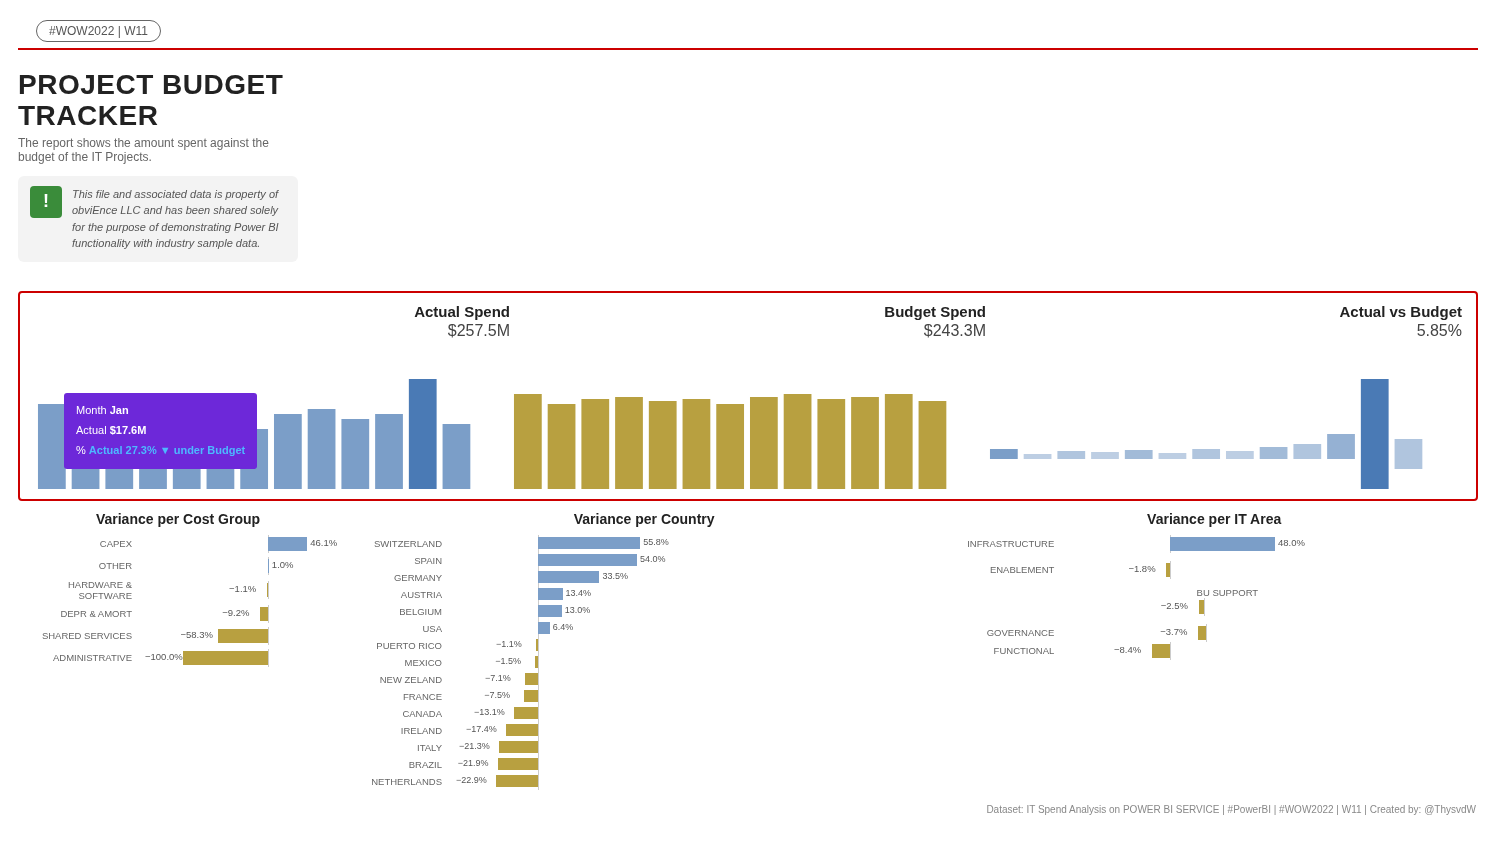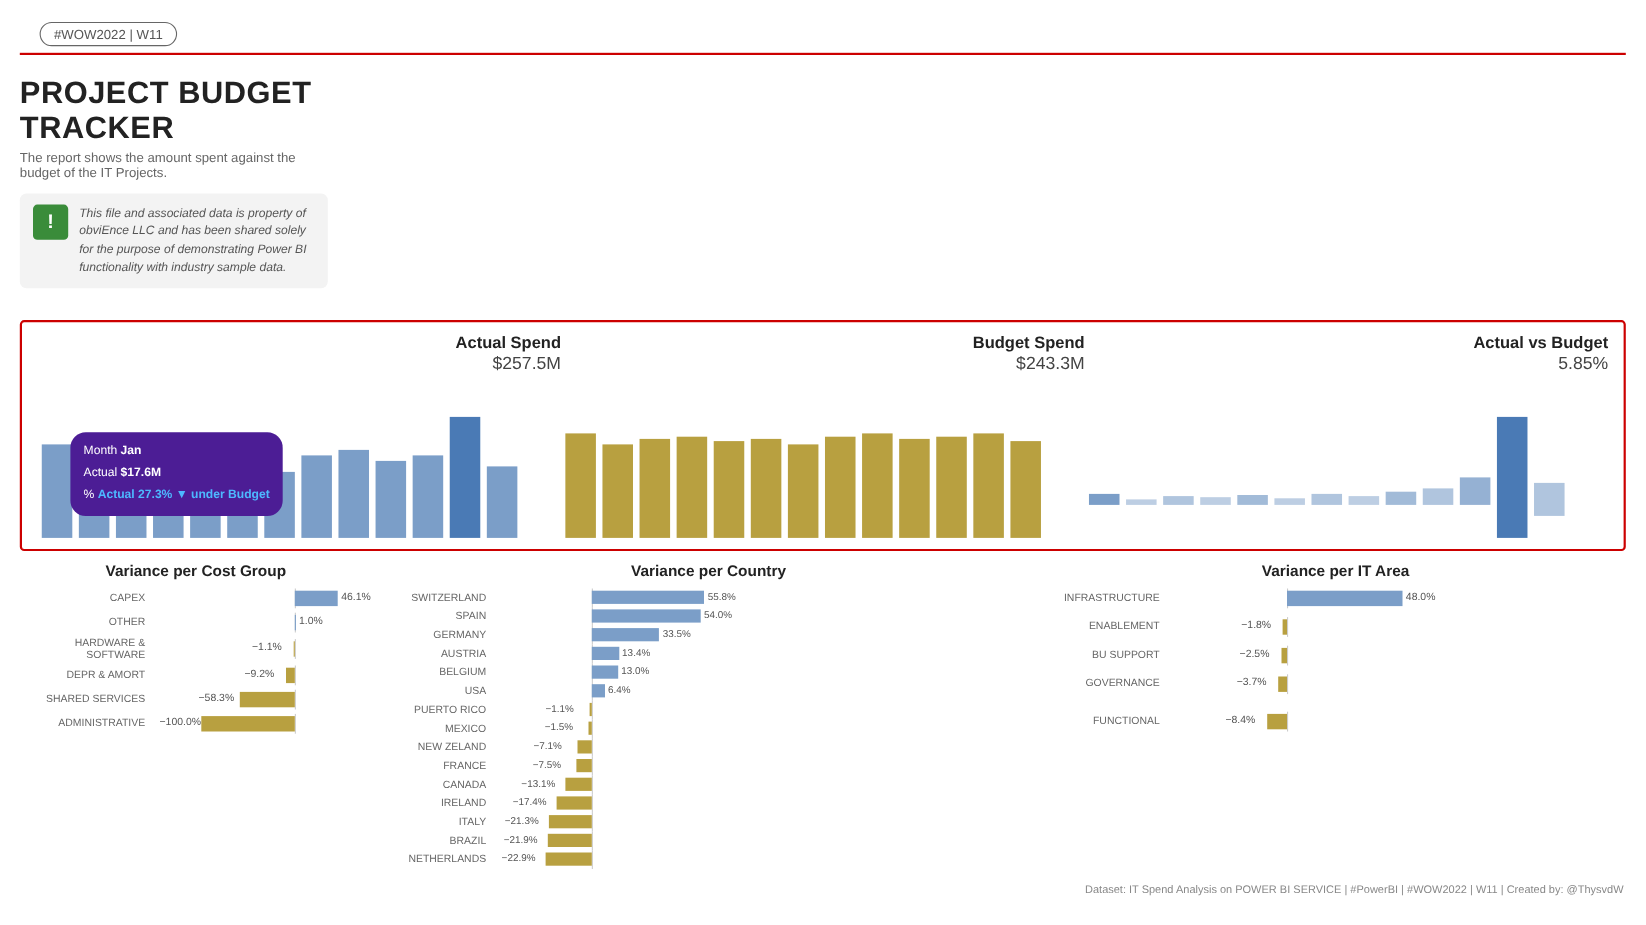--- a/index.html
+++ b/index.html
@@ -119,24 +119,24 @@
       display: flex;
       align-items: flex-end;
       justify-content: center;
       gap: 2px;
       position: relative;
     }
 
     
     .tooltip-box {
       position: absolute;
-      background: #4c1d95;
+      background: #6d28d9;
       color: white;
       padding: 8px 12px;
-      border-radius: 14px;
+      border-radius: 3px;
       font-size: 11px;
       line-height: 1.8;
       left: 30px;
       bottom: 20px;
       z-index: 10;
       white-space: nowrap;
     }
     .tooltip-box strong {
       font-weight: 700;
     }
@@ -522,29 +522,29 @@
           </div>
         </div>
         <div class="h-bar-row" style="margin-bottom: 8px;">
           <div class="it-bar-label">ENABLEMENT</div>
           <div style="position: relative; width: 240px; height: 18px;">
             <div style="position: absolute; left: 110px; top: 0px; bottom: 0px; width: 1px; background: rgb(204, 204, 204);"></div>
             <div style="position: absolute; left: 106.073px; top: 2px; height: 14px; width: 3.92727px; background: rgb(184, 160, 64);"></div>
             <div style="position: absolute; left: 68.0727px; top: 2px; font-size: 9.5px; color: rgb(85, 85, 85);">−1.8%</div>
           </div>
         </div>
-        <div class="h-bar-row" style="margin-bottom: 8px;">
+        <div class="h-bar-row" style="margin-bottom: 8px; flex-direction: column;">
           <div class="it-bar-label">BU SUPPORT</div>
           <div style="position: relative; width: 240px; height: 18px;">
             <div style="position: absolute; left: 110px; top: 0px; bottom: 0px; width: 1px; background: rgb(204, 204, 204);"></div>
             <div style="position: absolute; left: 104.545px; top: 2px; height: 14px; width: 5.45455px; background: rgb(184, 160, 64);"></div>
             <div style="position: absolute; left: 66.5455px; top: 2px; font-size: 9.5px; color: rgb(85, 85, 85);">−2.5%</div>
           </div>
         </div>
-        <div class="h-bar-row" style="margin-bottom: 16px;">
+        <div class="h-bar-row" style="margin-bottom: 0; gap: 36px;">
           <div class="it-bar-label">GOVERNANCE</div>
           <div style="position: relative; width: 240px; height: 18px;">
             <div style="position: absolute; left: 110px; top: 0px; bottom: 0px; width: 1px; background: rgb(204, 204, 204);"></div>
             <div style="position: absolute; left: 101.927px; top: 2px; height: 14px; width: 8.07273px; background: rgb(184, 160, 64);"></div>
             <div style="position: absolute; left: 63.9273px; top: 2px; font-size: 9.5px; color: rgb(85, 85, 85);">−3.7%</div>
           </div>
         </div>
         <div class="h-bar-row" style="margin-bottom: 8px;">
           <div class="it-bar-label">FUNCTIONAL</div>
           <div style="position: relative; width: 240px; height: 18px;">

